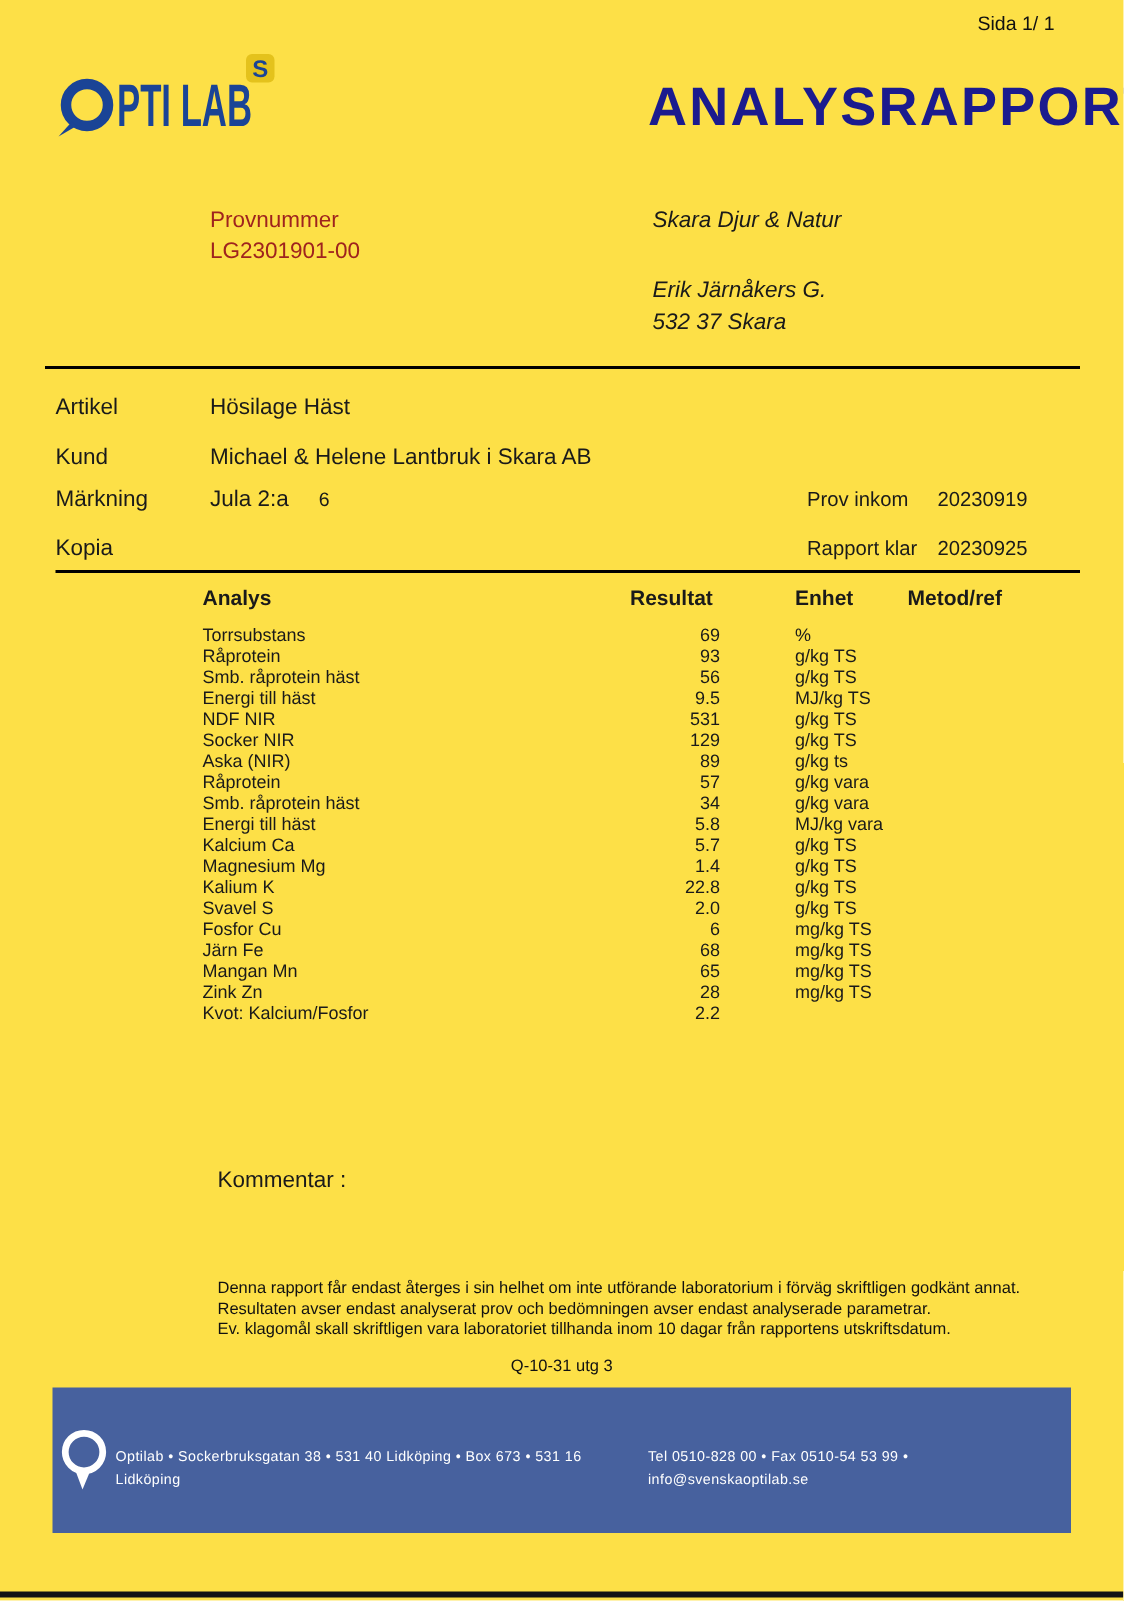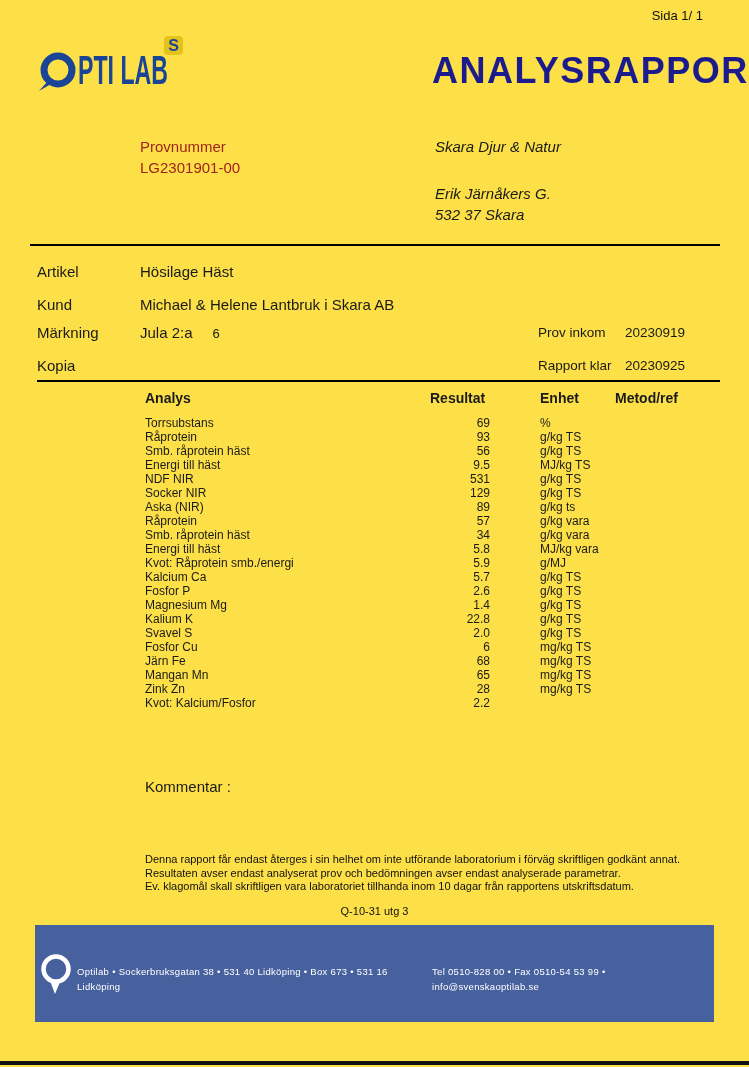--- a/index.html
+++ b/index.html
@@ -38,21 +38,21 @@
   .row-artikel { top: 263px; }
   .row-kund { top: 296px; }
   .row-markning { top: 324px; }
   .row-kopia { top: 357px; }
   .markning-extra { font-size: 13px; margin-left: 20px; }
   .meta-label { position: absolute; left: 538px; font-size: 13.5px; }
   .meta-value { position: absolute; left: 625px; font-size: 13.5px; }
   .row-provinkom { top: 325px; }
   .row-rapportklar { top: 358px; text-align: right; }
   .analysis-table {
-    position: absolute; top: 390px; left: 145px;
+    position: absolute; top: 390px; left: 135px;
     border-collapse: collapse; table-layout: fixed; width: 555px;
   }
   .analysis-table th {
     font-size: 14px; font-weight: bold; text-align: left;
     padding: 0 0 10px 0; vertical-align: top;
   }
   .analysis-table td {
     font-size: 12px; line-height: 14px; padding: 0; vertical-align: top;
   }
   .col-analys  { width: 285px; }
@@ -197,34 +197,22 @@
           <td class="col-enhet">g/kg vara</td>
           <td class="col-metod"></td>
         </tr>
         <tr>
           <td class="col-analys">Energi till häst</td>
           <td class="col-resultat">5.8</td>
           <td class="col-enhet">MJ/kg vara</td>
           <td class="col-metod"></td>
         </tr>
         <tr>
-          <td class="col-analys">Kvot: Råprotein smb./energi</td>
-          <td class="col-resultat">5.9</td>
-          <td class="col-enhet">g/MJ</td>
-          <td class="col-metod"></td>
-        </tr>
-        <tr>
           <td class="col-analys">Kalcium Ca</td>
           <td class="col-resultat">5.7</td>
-          <td class="col-enhet">g/kg TS</td>
-          <td class="col-metod"></td>
-        </tr>
-        <tr>
-          <td class="col-analys">Fosfor P</td>
-          <td class="col-resultat">2.6</td>
           <td class="col-enhet">g/kg TS</td>
           <td class="col-metod"></td>
         </tr>
         <tr>
           <td class="col-analys">Magnesium Mg</td>
           <td class="col-resultat">1.4</td>
           <td class="col-enhet">g/kg TS</td>
           <td class="col-metod"></td>
         </tr>
         <tr>

